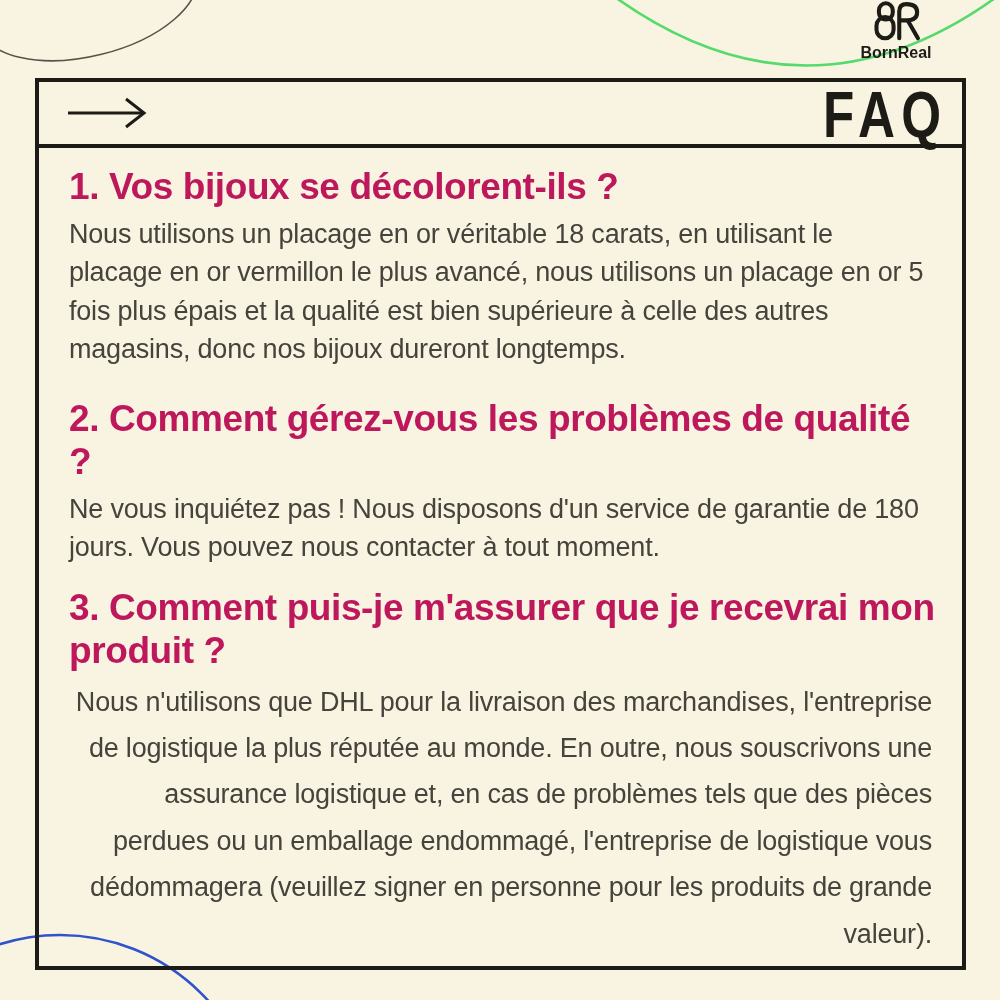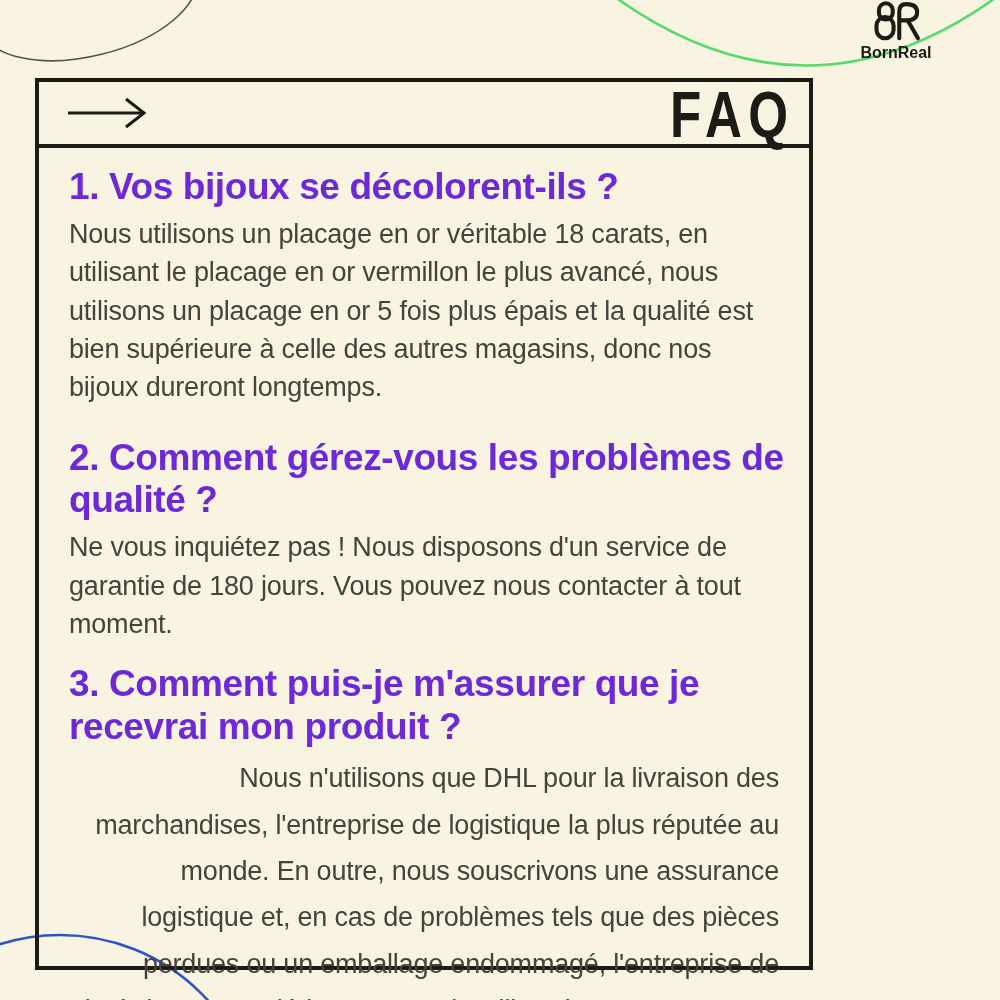--- a/index.html
+++ b/index.html
@@ -27,21 +27,21 @@
   .brand-name {
     font-size: 16px;
     font-weight: 700;
     color: #1c1b16;
     letter-spacing: 0px;
     line-height: 1;
   }
   .faq-box {
     position: absolute;
     left: 35px; top: 78px;
-    width: 778px; height: 892px;
+    width: 931px; height: 892px;
     border: 4px solid #1c1b16;
     box-sizing: border-box;
     z-index: 1;
     background: transparent;
   }
   .faq-header {
     height: 66px;
     border-bottom: 4px solid #1c1b16;
     display: flex;
     align-items: center;
@@ -60,21 +60,21 @@
     white-space: nowrap;
     margin-top: 6px;
   }
   .faq-content {
     padding: 18px 22px 0 30px;
   }
   .faq-item h2 {
     margin: 0 0 6px 0;
     font-size: 37px;
     font-weight: 700;
-    color: #6d28d9;
+    color: #be185d;
     line-height: 1.16;
     letter-spacing: -0.4px;
   }
   .faq-item p {
     margin: 0 8px 30px 0;
     font-size: 27px;
     font-weight: 400;
     color: #45433b;
     line-height: 1.42;
     letter-spacing: -0.2px;

